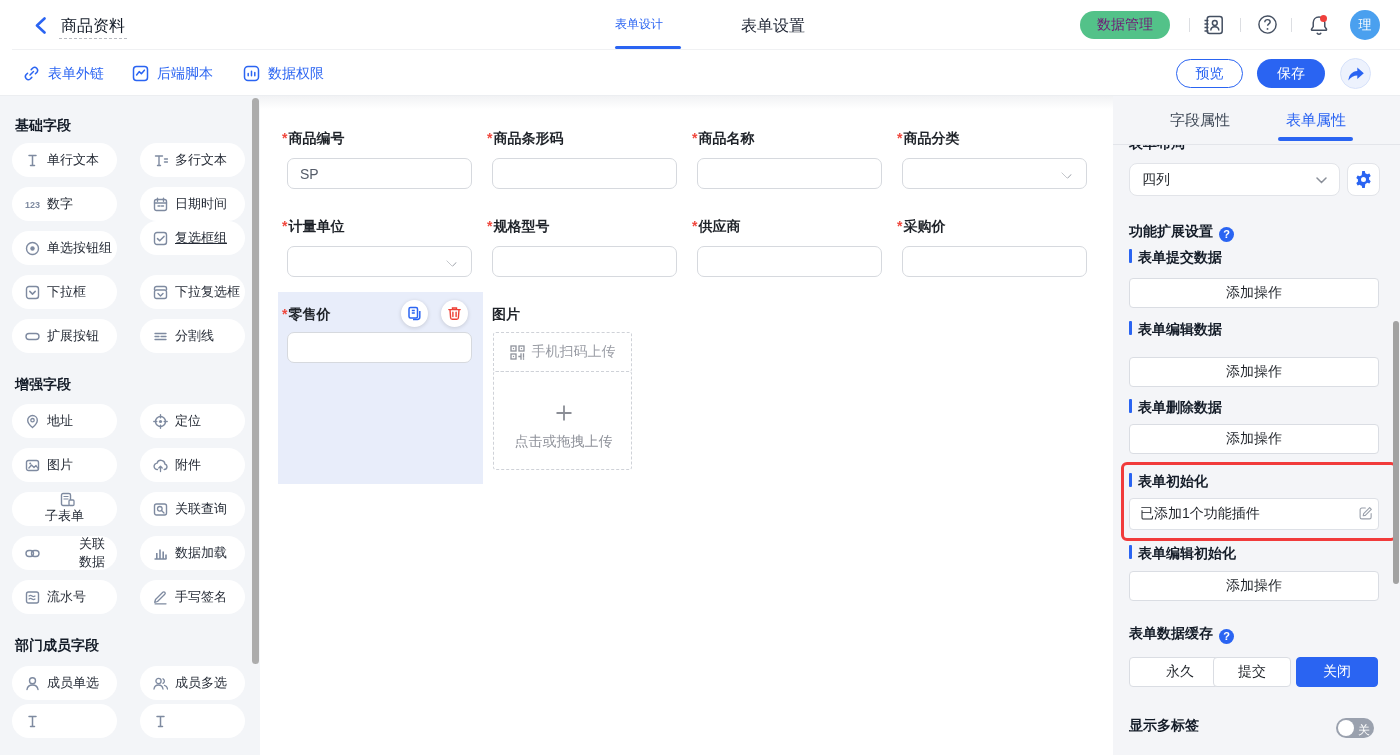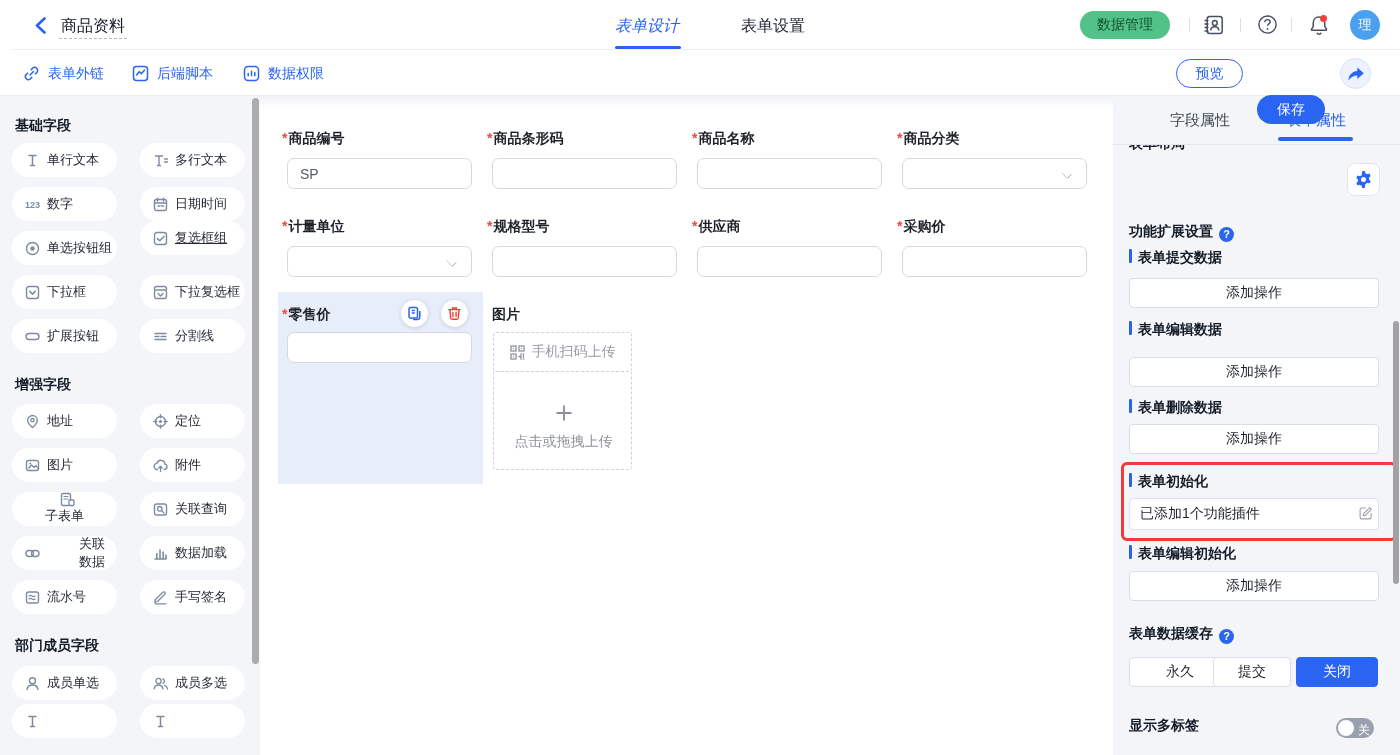--- a/index.html
+++ b/index.html
@@ -44,24 +44,24 @@
 </style>
 </head>
 <body>
 
 <div id="topbar">
   <svg class="abs" style="left:22px;top:17px" width="12" height="17" viewBox="0 0 12 17">
       <path d="M10.5 1.5 L3 8.5 L10.5 15.5" stroke="#2a64f2" stroke-width="2.6" fill="none" stroke-linecap="round" stroke-linejoin="round"></path>
     </svg>
   <div class="abs" style="left:49px;top:16px;font-size:16px;color:#141c28;">商品资料</div>
   <div class="abs" style="left:47px;top:38px;width:68px;border-top:1px dashed #b9bcc2;"></div>
-  <div class="abs blue" style="left:603px;top:16px;font-size:16px;font-style:italic;">表单设计</div>
+  <div class="abs blue" style="left:603px;top:16px;font-size:12px;">表单设计</div>
   <div class="abs" style="left:729px;top:16px;font-size:16px;color:#1d2433;">表单设置</div>
   <div class="abs" style="left:603px;top:46px;width:66px;height:3px;background:#2a64f2;border-radius:2px;"></div>
-  <div class="abs" style="left:1068px;top:11px;width:90px;height:28px;background:#53c289;border-radius:14px;color:#14532d;font-size:14px;display:flex;align-items:center;justify-content:center;">数据管理</div>
+  <div class="abs" style="left:1068px;top:11px;width:90px;height:28px;background:#53c289;border-radius:14px;color:#701a75;font-size:14px;display:flex;align-items:center;justify-content:center;">数据管理</div>
   <div class="abs" style="left:1177px;top:18px;width:1px;height:14px;background:#dcdee2;"></div>
 
   <svg class="abs" style="left:1191px;top:14px" width="22" height="22" viewBox="0 0 22 22" fill="none" stroke="#444f61" stroke-width="1.5">
     <rect x="4.2" y="2.5" width="15" height="17" rx="2.5"></rect>
     <path d="M1.5 6.5 h4 M1.5 10 h4 M1.5 13.5 h4 M1.5 17 h4" stroke-width="1.4"></path>
     <circle cx="11.8" cy="9" r="2.4"></circle>
     <path d="M7.8 16.5 c0-2.4 1.8-3.8 4-3.8 s4 1.4 4 3.8"></path>
   </svg>
   <div class="abs" style="left:1228px;top:18px;width:1px;height:14px;background:#dcdee2;"></div>
 
@@ -97,21 +97,21 @@
     <span>后端脚本</span>
   </div>
   <div class="tool-link" style="left:243px;">
     <svg width="17" height="17" viewBox="0 0 17 17" fill="none" stroke="#2a64f2" stroke-width="1.5" stroke-linecap="round">
       <rect x="1.5" y="1.5" width="14" height="14" rx="3.5"></rect>
       <path d="M5.2 10.8 v-2.4 M8.5 10.8 v-4.6 M11.8 10.8 v-3.4"></path>
     </svg>
     <span>数据权限</span>
   </div>
   <div class="abs" style="left:1176px;top:8px;width:67px;height:29px;border:1px solid #2a64f2;border-radius:15px;color:#2a64f2;font-size:14px;display:flex;align-items:center;justify-content:center;background:#fff;">预览</div>
-  <div class="abs" style="left:1257px;top:8px;width:68px;height:29px;background:#2a64f2;border-radius:15px;color:#fff;font-size:14px;display:flex;align-items:center;justify-content:center;margin-top:36px;">保存</div>
+  <div class="abs" style="left:1257px;top:8px;width:68px;height:29px;background:#2a64f2;border-radius:15px;color:#fff;font-size:14px;display:flex;align-items:center;justify-content:center;">保存</div>
   <div class="abs" style="left:1340px;top:7px;width:31px;height:31px;background:#edf2fd;border:1px solid #d7e2fa;border-radius:50%;display:flex;align-items:center;justify-content:center;">
     <svg width="16" height="14" viewBox="0 0 16 14" fill="#2a64f2">
         <path d="M9.3 0.4 L15.8 6.2 L9.3 12 V8.4 C5.8 8.4 2.9 9.8 0.4 13.4 C0.9 7.6 4.3 4.3 9.3 3.9 Z"></path>
       </svg>
   </div>
 </div>
 
 <div id="lsb">
   <div class="sec-h" style="top:21px;">基础字段</div>
   <div class="sec-h" style="top:280px;">增强字段</div>
@@ -349,20 +349,25 @@
 </div>
 
 <div id="rpanel">
   <div class="abs" style="left:16px;top:39px;font-size:14px;font-weight:bold;color:#141c28;">表单布局</div>
   <div id="rtabs">
     <div class="rtab" style="left:57px;color:#3f4957;">字段属性</div>
     <div class="rtab" style="left:173px;color:#2a64f2;">表单属性</div>
     <div id="runderline"></div>
   </div>
 
+  <div class="abs" style="left:16px;top:67px;width:211px;height:33px;background:#fff;border:1px solid #e2e4e9;border-radius:8px;display:flex;align-items:center;padding-left:12px;font-size:14px;">四列
+    <svg class="abs" style="right:12px;top:13px" width="11" height="7" viewBox="0 0 11 7" fill="none" stroke="#8a8f99" stroke-width="1.5" stroke-linecap="round">
+        <path d="M1 1 L5.5 5.5 L10 1"></path>
+      </svg>
+  </div>
   <div class="abs" style="left:234px;top:67px;width:33px;height:33px;background:#fff;border:1px solid #e2e4e9;border-radius:8px;display:flex;align-items:center;justify-content:center;">
     <svg width="19" height="19" viewBox="0 0 19 19" fill="#2a64f2">
         <path fill-rule="evenodd" d="M8.2 1 h2.6 l.5 2.2 a6.6 6.6 0 0 1 1.9 1.1 l2.2-.7 1.3 2.3 -1.7 1.6 a6.6 6.6 0 0 1 0 2.1 l1.7 1.6 -1.3 2.3 -2.2-.7 a6.6 6.6 0 0 1 -1.9 1.1 L10.8 18 H8.2 l-.5-2.2 a6.6 6.6 0 0 1 -1.9-1.1 l-2.2 .7 -1.3-2.3 1.7-1.6 a6.6 6.6 0 0 1 0-2.1 L2.3 7.9 3.6 5.6 l2.2 .7 a6.6 6.6 0 0 1 1.9-1.1 Z M9.5 7 a2.5 2.5 0 1 0 0 5 a2.5 2.5 0 0 0 0-5 Z"></path>
       </svg>
   </div>
   <div class="rp-h" style="left:16px;top:127px;">功能扩展设置<span class="qmark">?</span></div>
 
   <div class="rp-bar" style="top:153px;"></div>
   <div class="rp-h" style="left:25px;top:153px;">表单提交数据</div>
   <div class="rp-btn" style="top:182px;">添加操作</div>

